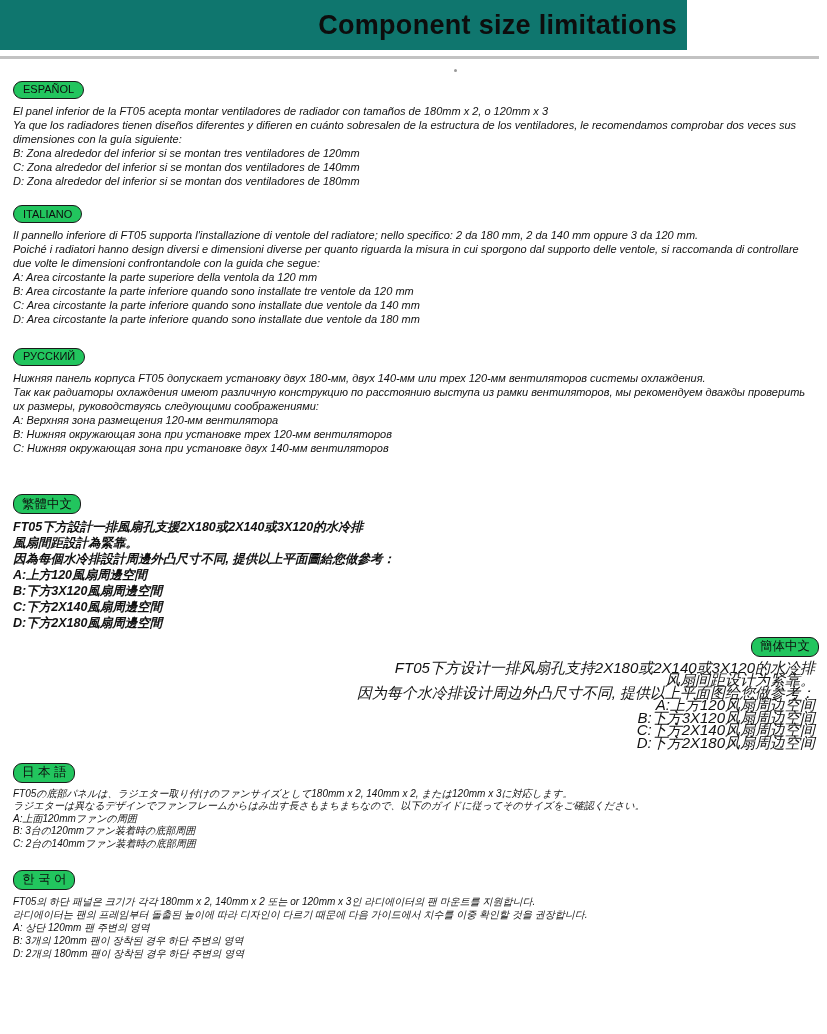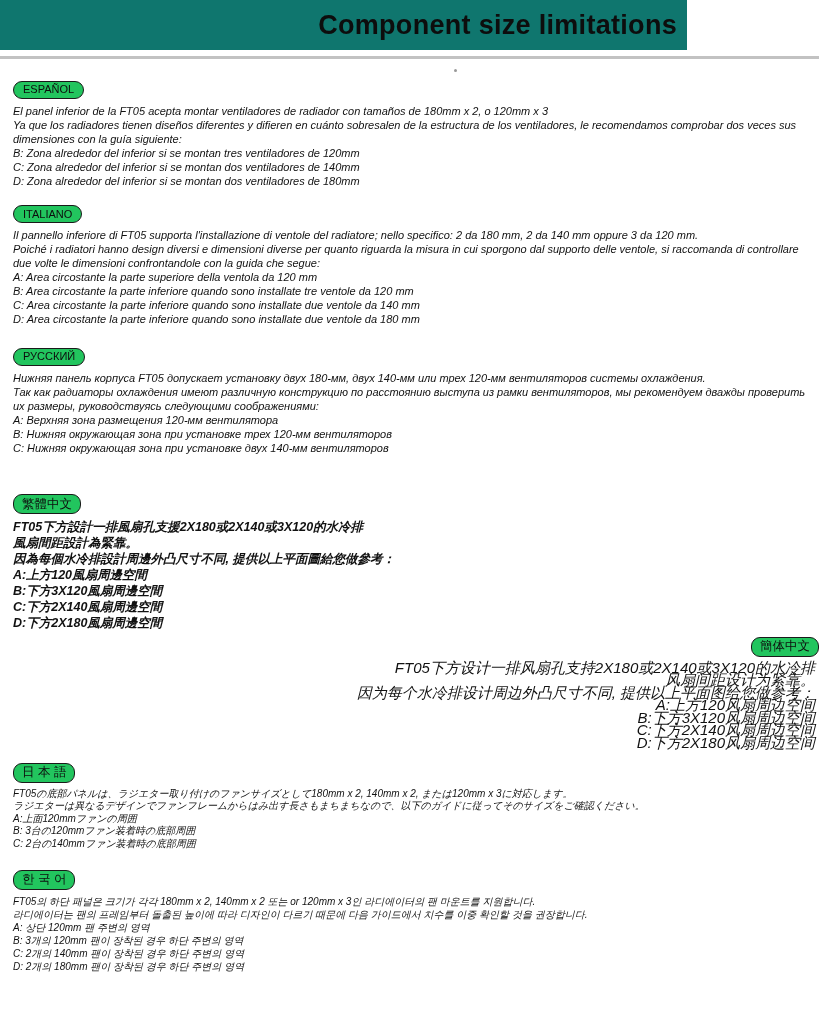--- a/index.html
+++ b/index.html
@@ -151,17 +151,16 @@
       </div>
   </section>
 
   <section class="lang-section lang-ko">
     <div class="pill">한 국 어</div>
     <div class="lines">
         <div class="line">FT05의 하단 패널은 크기가 각각 180mm x 2, 140mm x 2 또는 or 120mm x 3인 라디에이터의 팬 마운트를 지원합니다.</div>
         <div class="line">라디에이터는 팬의 프레임부터 돌출된 높이에 따라 디자인이 다르기 때문에 다음 가이드에서 치수를 이중 확인할 것을 권장합니다.</div>
         <div class="line">A: 상단 120mm 팬 주변의 영역</div>
         <div class="line">B: 3개의 120mm 팬이 장착된 경우 하단 주변의 영역</div>
-        <div class="line">C: 2개의 140mm 팬이 장착된 경우 하단 주변의 영역</div>
         <div class="line">D: 2개의 180mm 팬이 장착된 경우 하단 주변의 영역</div>
       </div>
   </section>
 </main>
 
 </body></html>

